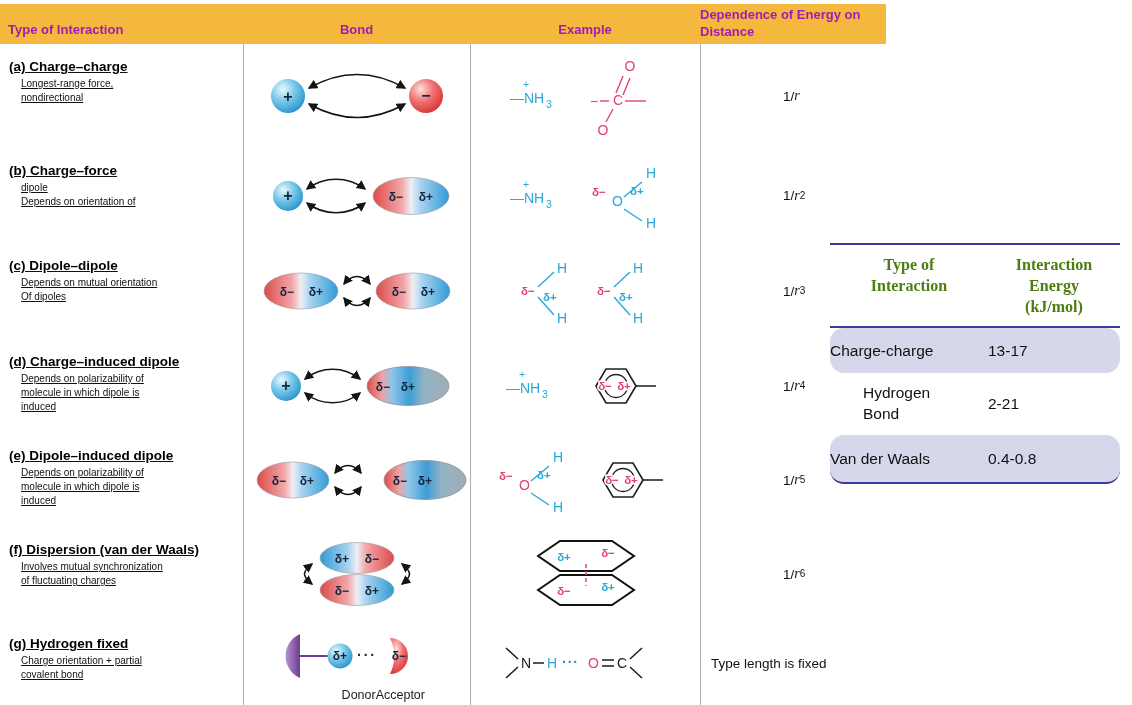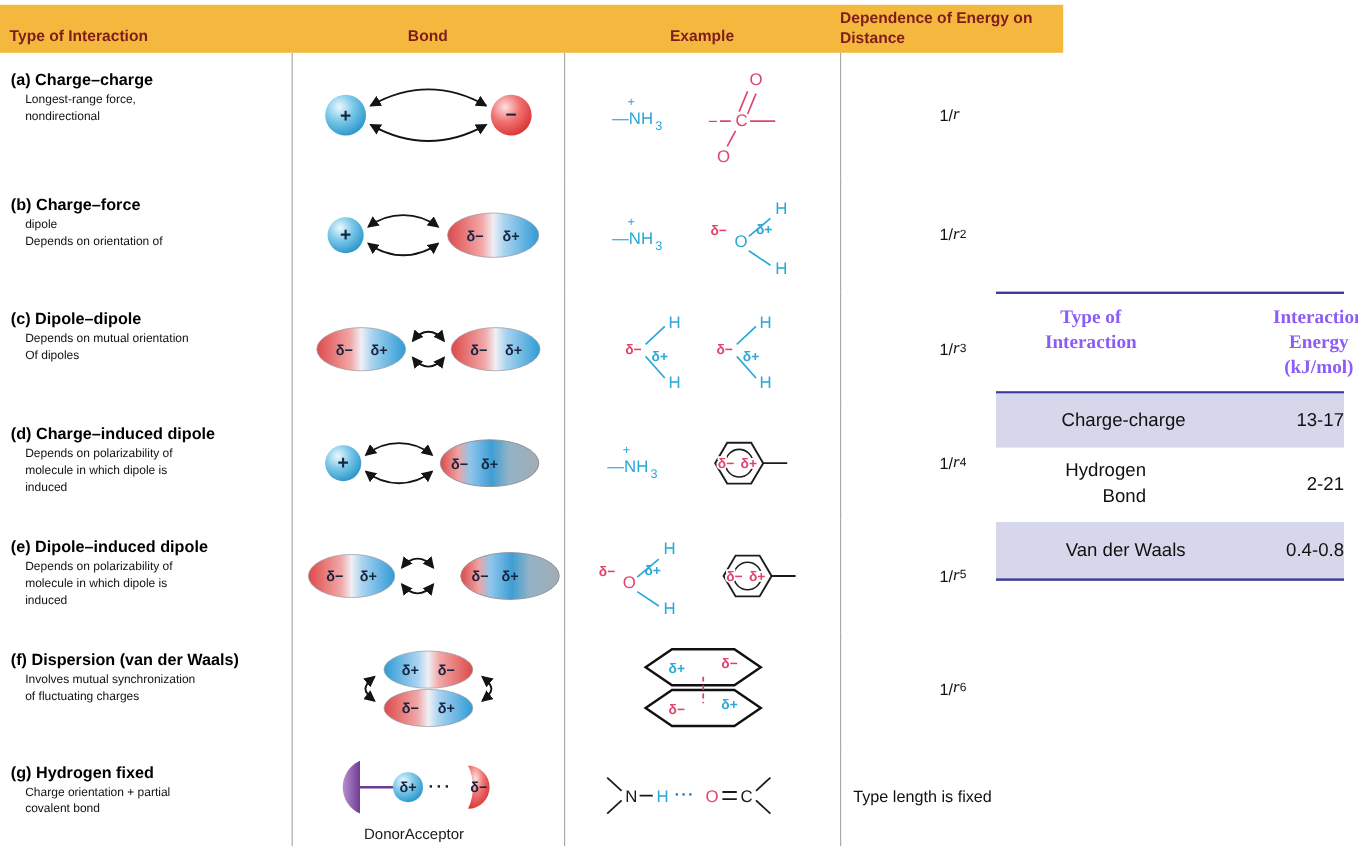--- a/index.html
+++ b/index.html
@@ -1,60 +1,60 @@
 <!DOCTYPE html>
 <html><head>
 <meta charset="utf-8">
 <style>
   html,body{margin:0;padding:0;}
   body{width:1132px;height:705px;background:#fff;font-family:"Liberation Sans",sans-serif;color:#111;position:relative;overflow:hidden;}
   .page{position:absolute;inset:0;}
   
   .hdr{position:absolute;left:0;top:4px;width:886px;height:40px;background:#F5B83E;display:grid;grid-template-columns:243px 227px 230px 186px;}
-  .h{font-weight:bold;font-size:13px;color:#7f1d1d;display:flex;}
+  .h{font-weight:bold;font-size:13px;color:#a21caf;display:flex;}
   .h1{align-items:flex-end;padding:0 0 7px 8px;}
   .h2,.h3{align-items:flex-end;justify-content:center;padding-bottom:7px;}
   .h4{align-items:center;line-height:1.3;padding-right:16px;}
   
   .rows{position:absolute;top:44px;left:0;width:886px;}
   .row{display:grid;grid-template-columns:243px 227px 230px 186px;}
   .ra{height:104px}.rb{height:95px}.rc{height:96px}.rd{height:94px}.re{height:94px}.rf{height:94px}.rg{height:84px}
   .cm,.ce,.cd{border-left:1px solid #ABABAB;}
-  .ct{padding:15px 6px 0 9px;}
+  .ct{padding:15px 6px 0 9px;text-decoration:underline;}
   .rt{font-size:13.5px;font-weight:700;margin-bottom:3px;color:#000;}
   .rl{font-size:10px;padding-left:12px;line-height:1.4;}
   .cm{display:flex;align-items:center;justify-content:center;position:relative;}
   .ce{display:flex;align-items:center;justify-content:center;gap:22px;}
   .cd{display:flex;align-items:center;padding-left:82px;font-size:13.5px;color:#111;}
   .cdg{padding-left:10px;}
   .depr{font-style:italic;font-family:"Liberation Serif",serif;font-size:14px;}
   .cd sup{font-size:10px;line-height:0;}
-  .glabels{position:absolute;bottom:3px;left:0;width:100%;display:flex;justify-content:center;padding:0 45px 0 21px;box-sizing:border-box;font-size:12.5px;color:#1a1a1a;margin-top:44px;}
+  .glabels{position:absolute;bottom:3px;left:0;width:100%;display:flex;justify-content:flex-end;padding:0 45px 0 21px;box-sizing:border-box;font-size:12.5px;color:#1a1a1a;margin-top:44px;}
   
   svg text{font-family:"Liberation Sans",sans-serif;}
   .mq{font-size:16px;font-weight:700;fill:#15253F;text-anchor:middle;}
   .mlabel{font-size:12px;font-weight:700;fill:#16243E;text-anchor:middle;}
   .arr{fill:none;stroke:#141414;stroke-width:1.6;marker-start:url(#ah);marker-end:url(#ah);}
   .cy{fill:#2AA8D8;}
   .pk{fill:#E0446A;}
   .kk{fill:#1A1A1A;}
   .extext{font-size:14px;}
   .exsmall{font-size:10.5px;}
   .exd{font-size:11.5px;font-weight:700;}
   .tam{text-anchor:middle;}
   .halo{stroke:#fff;stroke-width:3px;paint-order:stroke;}
   .cyb{stroke:#2AA8D8;stroke-width:1.4;}
   .pkb{stroke:#E0446A;stroke-width:1.4;}
   .kb{stroke:#1b1b1b;stroke-width:1.5;}
   .dots{font-size:14px;font-weight:700;fill:#222;text-anchor:middle;letter-spacing:2px;}
   .dots2{font-size:14px;font-weight:700;fill:#2A86C8;letter-spacing:1px;}
   
   .etable{position:absolute;left:830px;top:243px;width:290px;}
-  .ehead{display:grid;grid-template-columns:158px 132px;border-top:2px solid #3B3B9B;border-bottom:2px solid #3B3B9B;font-family:"Liberation Serif",serif;font-weight:bold;text-align:center;padding:9px 0;line-height:1.32;font-size:16px;color:#8b5cf6;gap:45px;}
-  .erow{display:grid;grid-template-columns:158px 132px;align-items:center;text-align:right;font-size:15.5px;color:#111;}
+  .ehead{display:grid;grid-template-columns:158px 132px;border-top:2px solid #3B3B9B;border-bottom:2px solid #3B3B9B;font-family:"Liberation Serif",serif;font-weight:bold;text-align:center;padding:9px 0;line-height:1.32;font-size:16px;color:#4d7c0f;}
+  .erow{display:grid;grid-template-columns:158px 132px;align-items:center;text-align:left;font-size:15.5px;color:#111;border-radius:14px;}
   .hl{background:#D7D7EB;}
   .er1{height:45px}.er2{height:62px}.er3{height:47px;border-bottom:2px solid #3B3B9B;}
   .narrow{width:92px;margin:0 auto;line-height:1.35;}
 </style>
 </head>
 <body>
 
 <svg width="0" height="0" style="position:absolute">
   <defs>
     <marker id="ah" viewBox="0 0 10 10" refX="8.5" refY="5" markerWidth="6" markerHeight="6" orient="auto-start-reverse">

